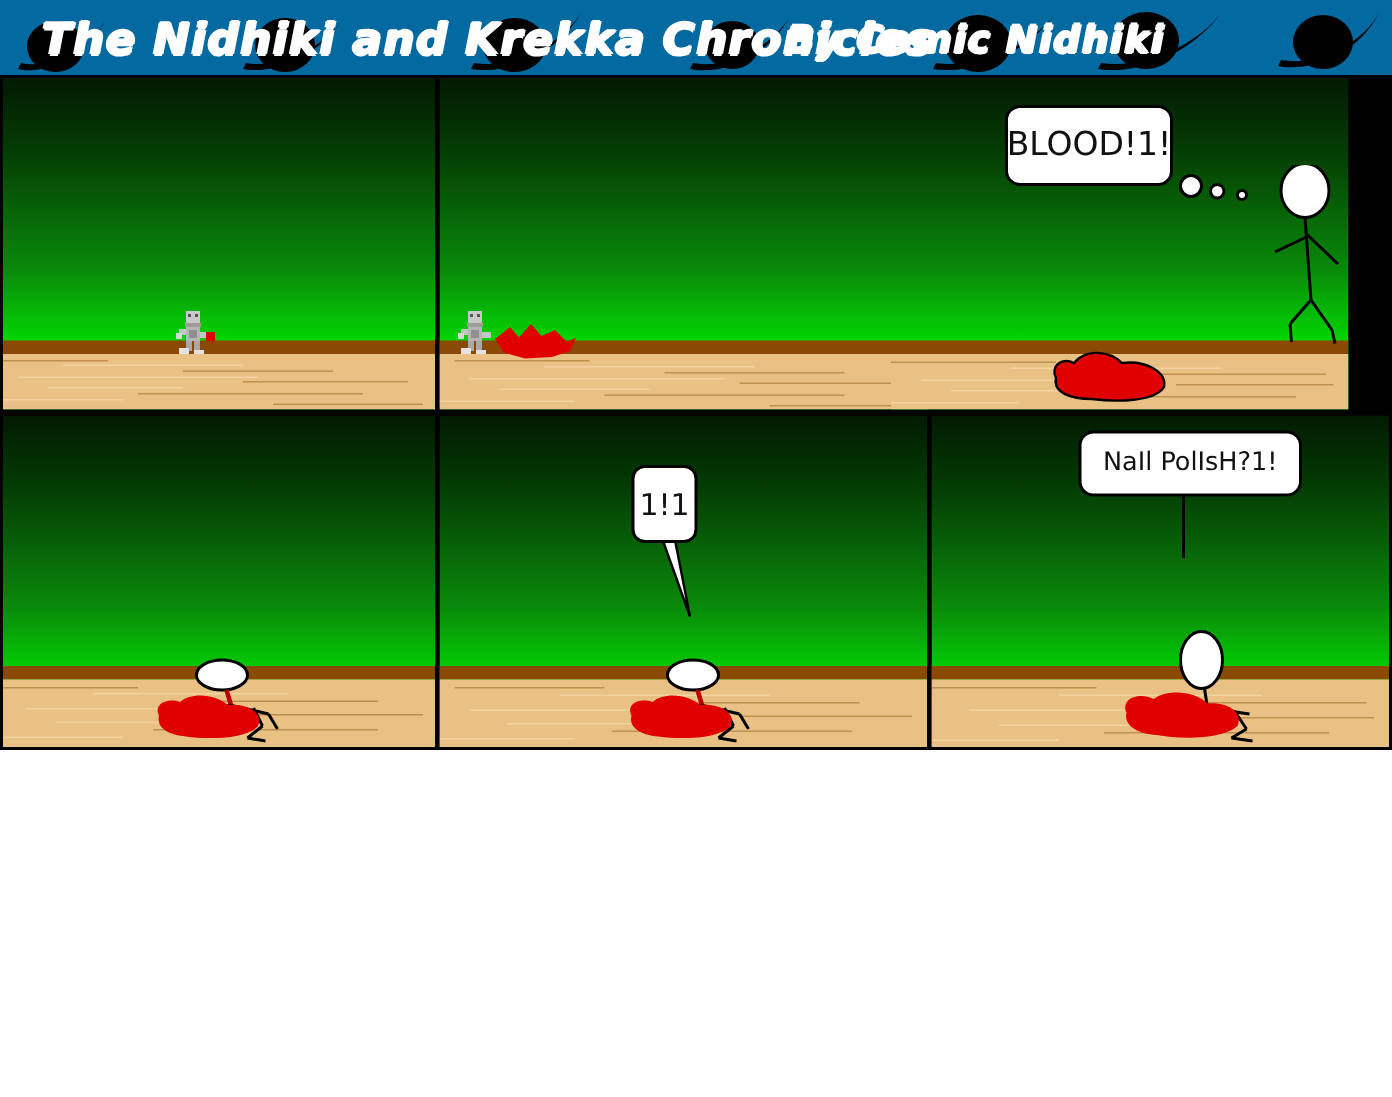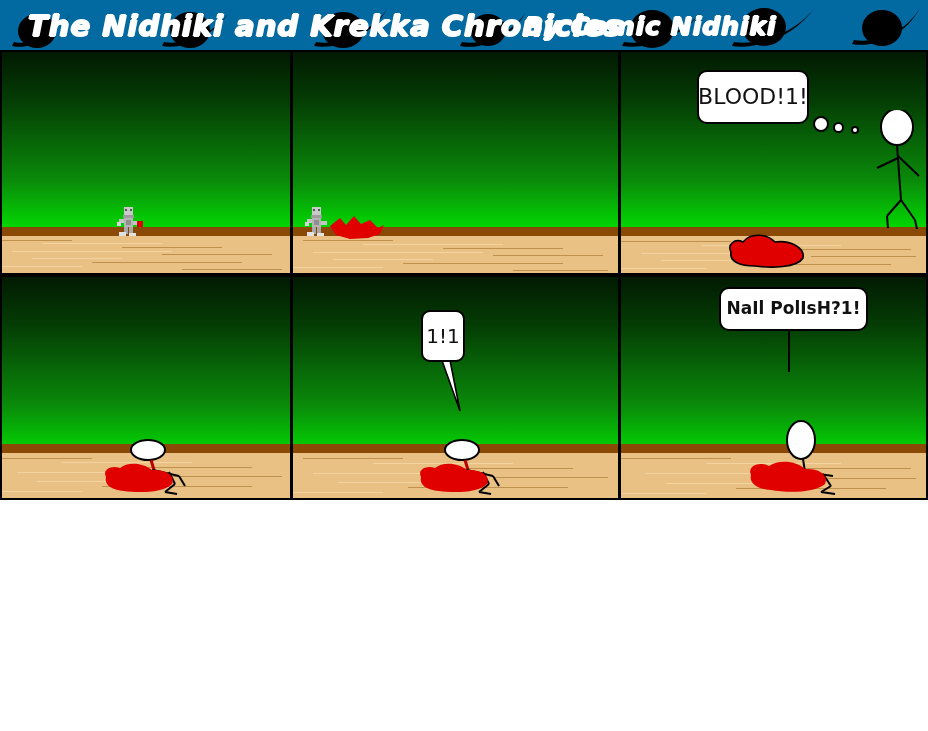--- a/index.html
+++ b/index.html
@@ -156,21 +156,21 @@
           <rect x="4" y="17" width="4" height="4" fill="#d6d6d6"></rect>
           <rect x="20" y="16" width="6" height="4" fill="#c4c4c4"></rect>
           <rect x="11" y="22" width="4" height="7" fill="#a8a8a8"></rect>
           <rect x="16" y="22" width="4" height="6" fill="#a8a8a8"></rect>
           <rect x="6" y="27" width="7" height="4" fill="#e2e2e2"></rect>
           <rect x="16" y="28" width="7" height="3" fill="#e2e2e2"></rect>
         </g>
       </svg>
     </div>
 
-    <div class="panel" style="left:621px;top:2px;width:305px;height:221px;">
+    <div class="panel" style="left:594px;top:2px;width:305px;height:221px;">
       <div class="sky"></div>
       <div class="brownband" style="top:175px;"></div>
       <div class="floor" style="top:184px;height:37px;">
         <div class="grain" style="left:0;top:5px;width:110px;"></div>
         <div class="grain l" style="left:80px;top:9px;width:140px;"></div>
         <div class="grain" style="left:170px;top:13px;width:120px;"></div>
         <div class="grain l" style="left:20px;top:17px;width:160px;"></div>
         <div class="grain" style="left:190px;top:20px;width:105px;"></div>
         <div class="grain l" style="left:40px;top:24px;width:100px;"></div>
         <div class="grain" style="left:120px;top:28px;width:150px;"></div>
@@ -284,21 +284,21 @@
       <svg class="stick" style="position:absolute;left:158px;top:143px;" width="70" height="78" viewBox="0 0 70 78">
         <ellipse cx="22" cy="20" rx="14" ry="19" fill="#fff" stroke="#000" stroke-width="2"></ellipse>
         <line x1="24" y1="39" x2="26" y2="52" stroke="#000" stroke-width="2"></line>
         <line x1="26" y1="52" x2="54" y2="56" stroke="#000" stroke-width="2"></line>
         <line x1="26" y1="52" x2="10" y2="58" stroke="#000" stroke-width="2"></line>
         <line x1="10" y1="58" x2="34" y2="62" stroke="#000" stroke-width="2"></line>
         <line x1="44" y1="54" x2="52" y2="66" stroke="#000" stroke-width="2"></line>
         <line x1="52" y1="66" x2="42" y2="72" stroke="#000" stroke-width="2"></line>
         <line x1="42" y1="72" x2="56" y2="74" stroke="#000" stroke-width="2"></line>
       </svg>
-      <div class="bubble" style="left:98px;top:10px;width:145px;height:40px;font-size:17px;font-weight:bold;">
+      <div class="bubble" style="left:98px;top:10px;width:145px;height:40px;font-size:17px;">
         <span>NaIl PolIsH?1!</span>
       </div>
       <div class="tail" style="left:167px;top:50px;width:2px;height:45px;"></div>
     </div>
   </div>
 
   <div id="bottom">
 
     
     

